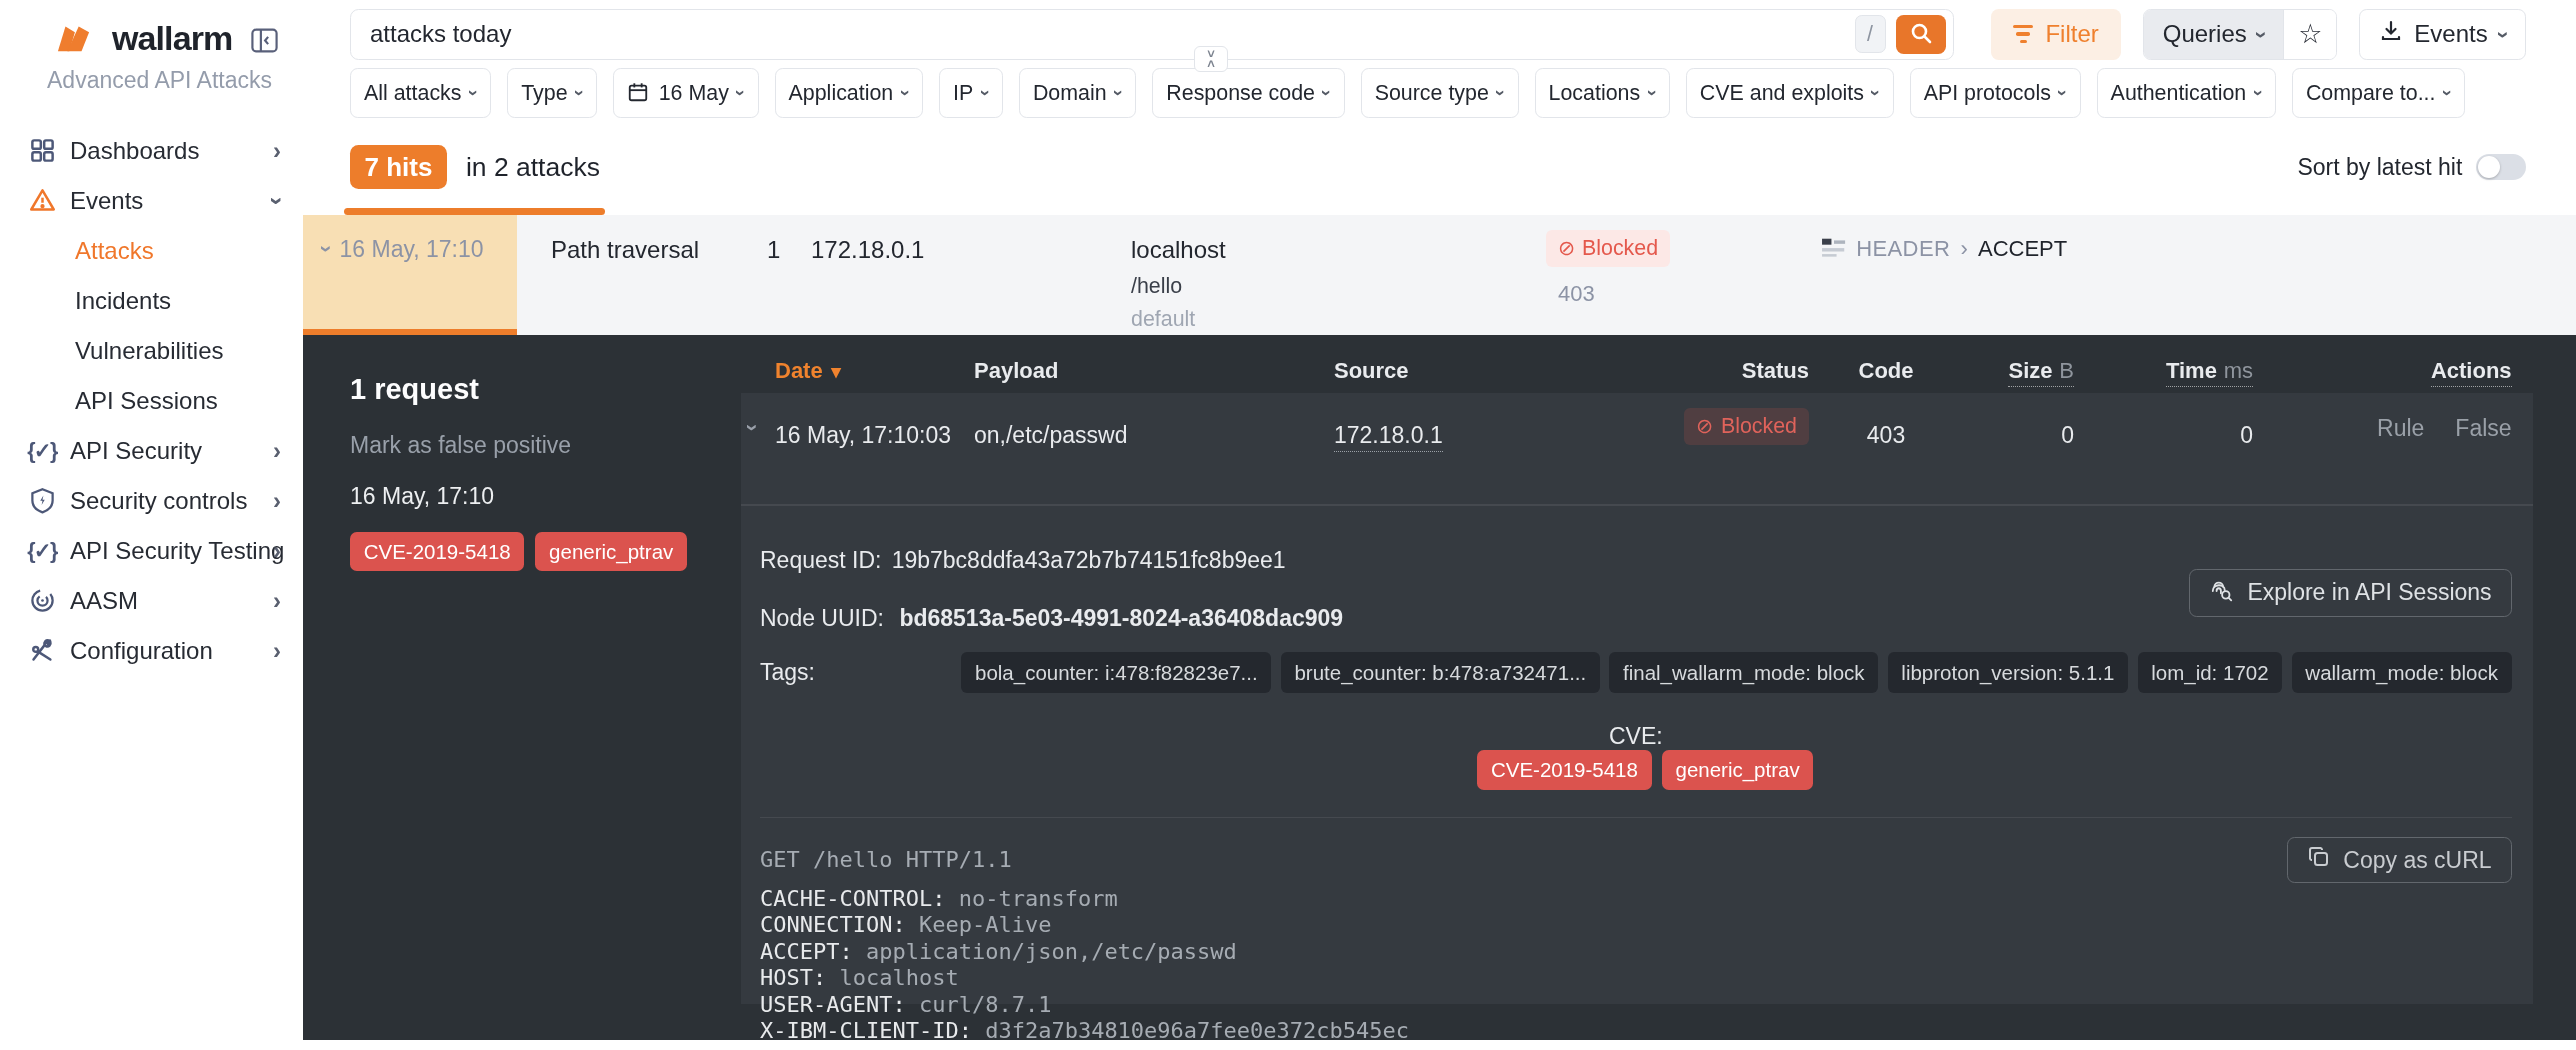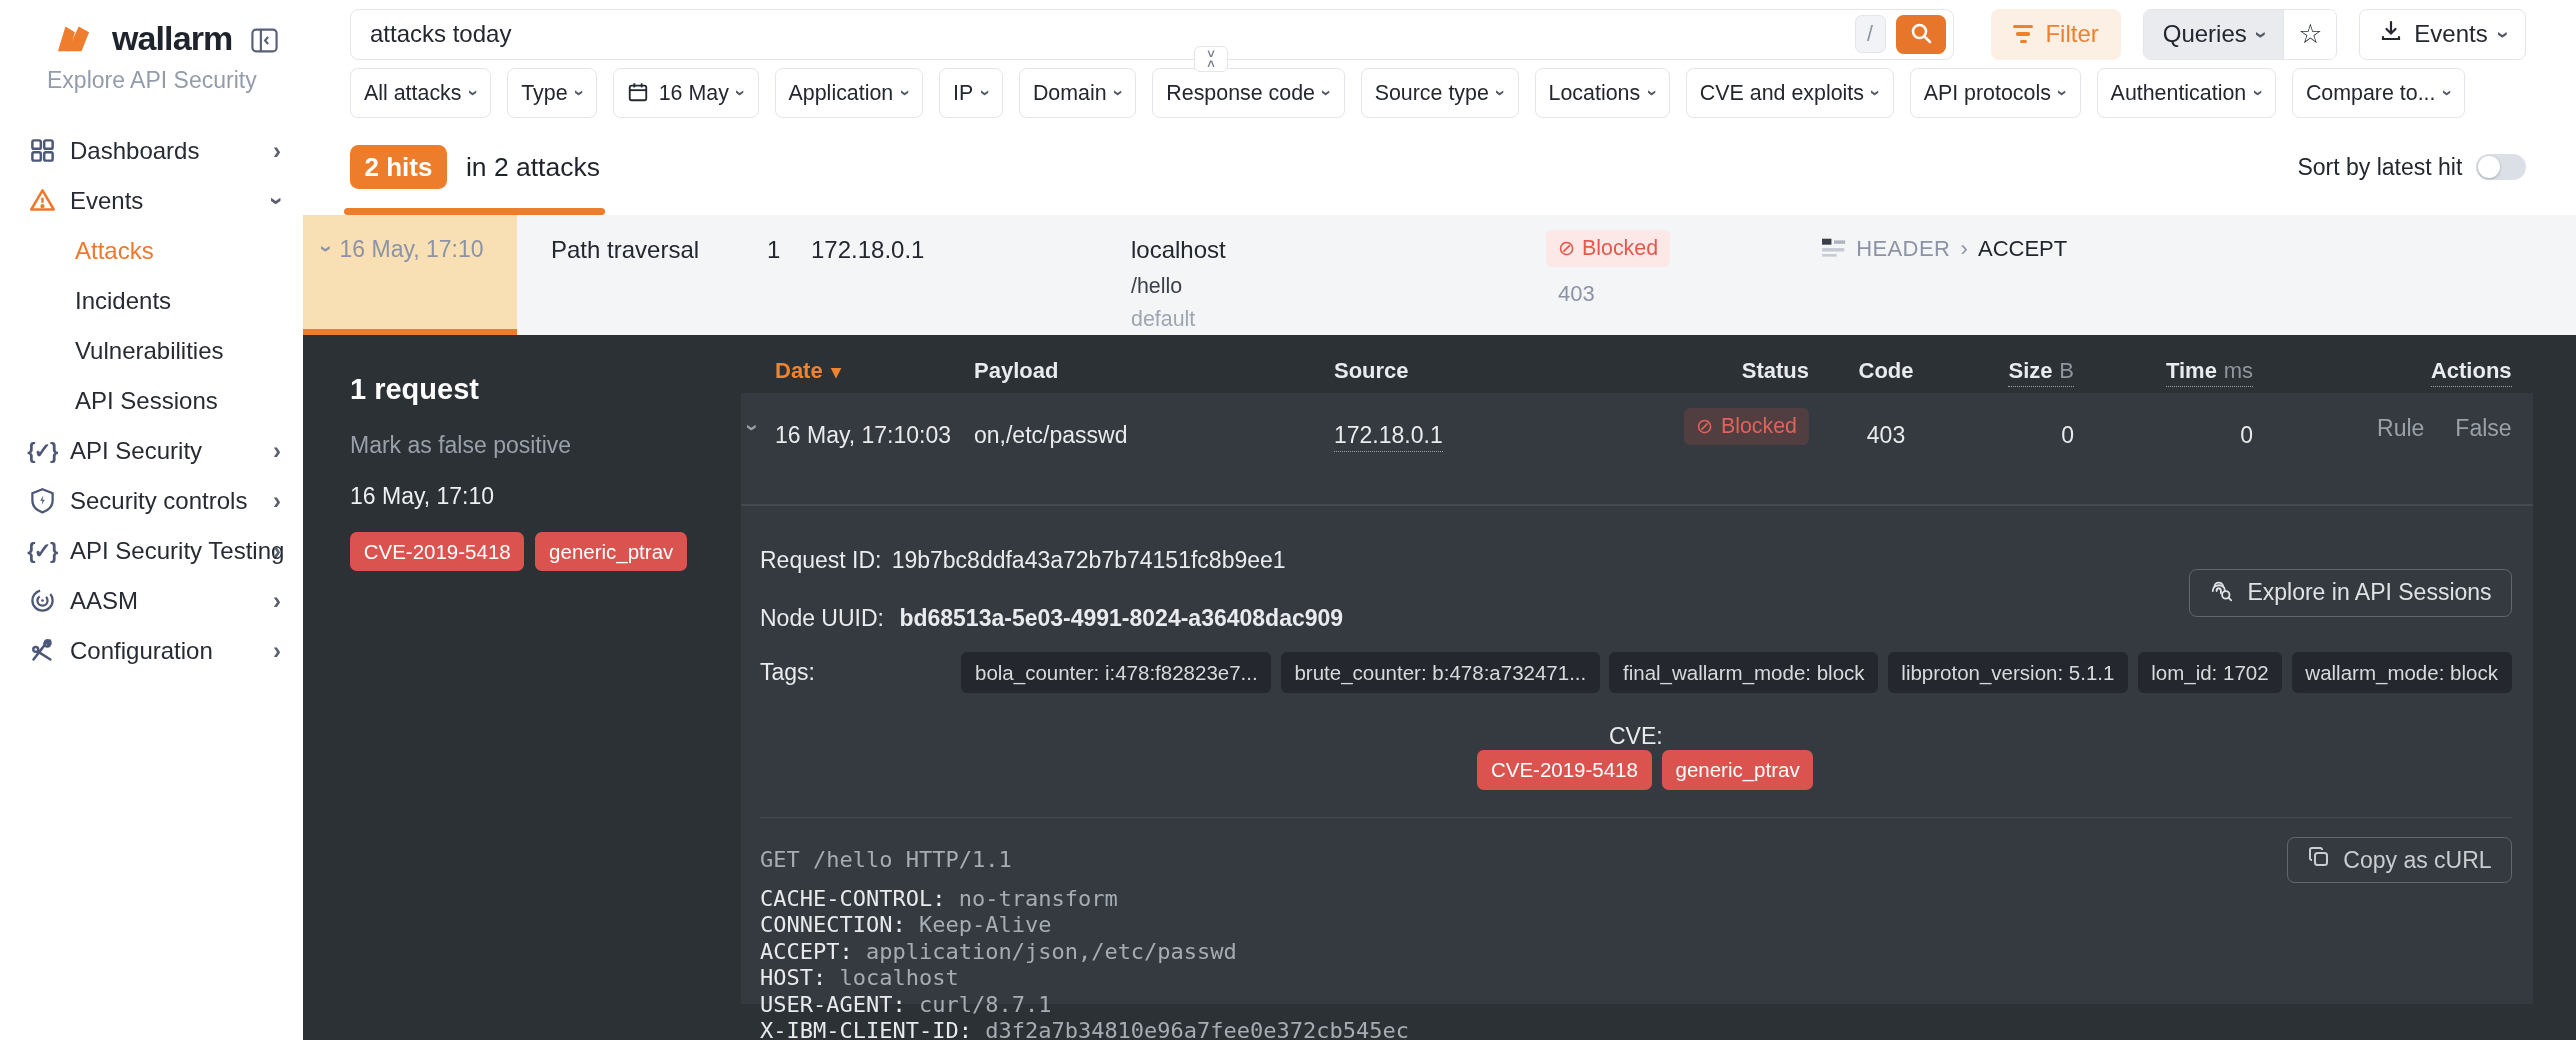--- a/index.html
+++ b/index.html
@@ -140,21 +140,21 @@
     <div class="brand">
       <div class="brand-row">
         <span>
           <svg width="53" height="34" viewBox="0 0 37 36">
               <polygon points="2,33 10,7 20,13 14,33" fill="#EF7D2E"></polygon>
               <polygon points="12,33 24,7 35,13 27,33" fill="#EF7D2E"></polygon>
             </svg>
         </span>
         <span class="brand-name">wallarm</span>
       </div>
-      <div class="brand-sub">Explore API Security</div>
+      <div class="brand-sub">Advanced API Attacks</div>
       <span class="collapse-btn">
         <svg width="29" height="29" viewBox="0 0 24 24" fill="none" stroke="#59607A" stroke-width="1.8">
             <rect x="2" y="3" width="20" height="18" rx="3"></rect>
             <line x1="9" y1="3" x2="9" y2="21"></line>
             <path d="M15 9 L12.5 12 L15 15"></path>
           </svg>
       </span>
     </div>
 
     <nav class="nav">
@@ -349,21 +349,21 @@
           <span class="lbl">Authentication</span>
           <span class="btn-chev"></span>
         </div>
       <div class="chip-btn">
           <span class="lbl">Compare to...</span>
           <span class="btn-chev"></span>
         </div>
     </div>
 
     <div class="results-head">
-      <span class="hits-badge">2 hits</span>
+      <span class="hits-badge">7 hits</span>
       <span class="hits-text">in 2 attacks</span>
       <span class="sort-wrap">
         <span class="sort-label">Sort by latest hit</span>
         <span class="toggle">
             <span class="knob"></span>
           </span>
       </span>
     </div>
     <div class="tab-underline"></div>
 

